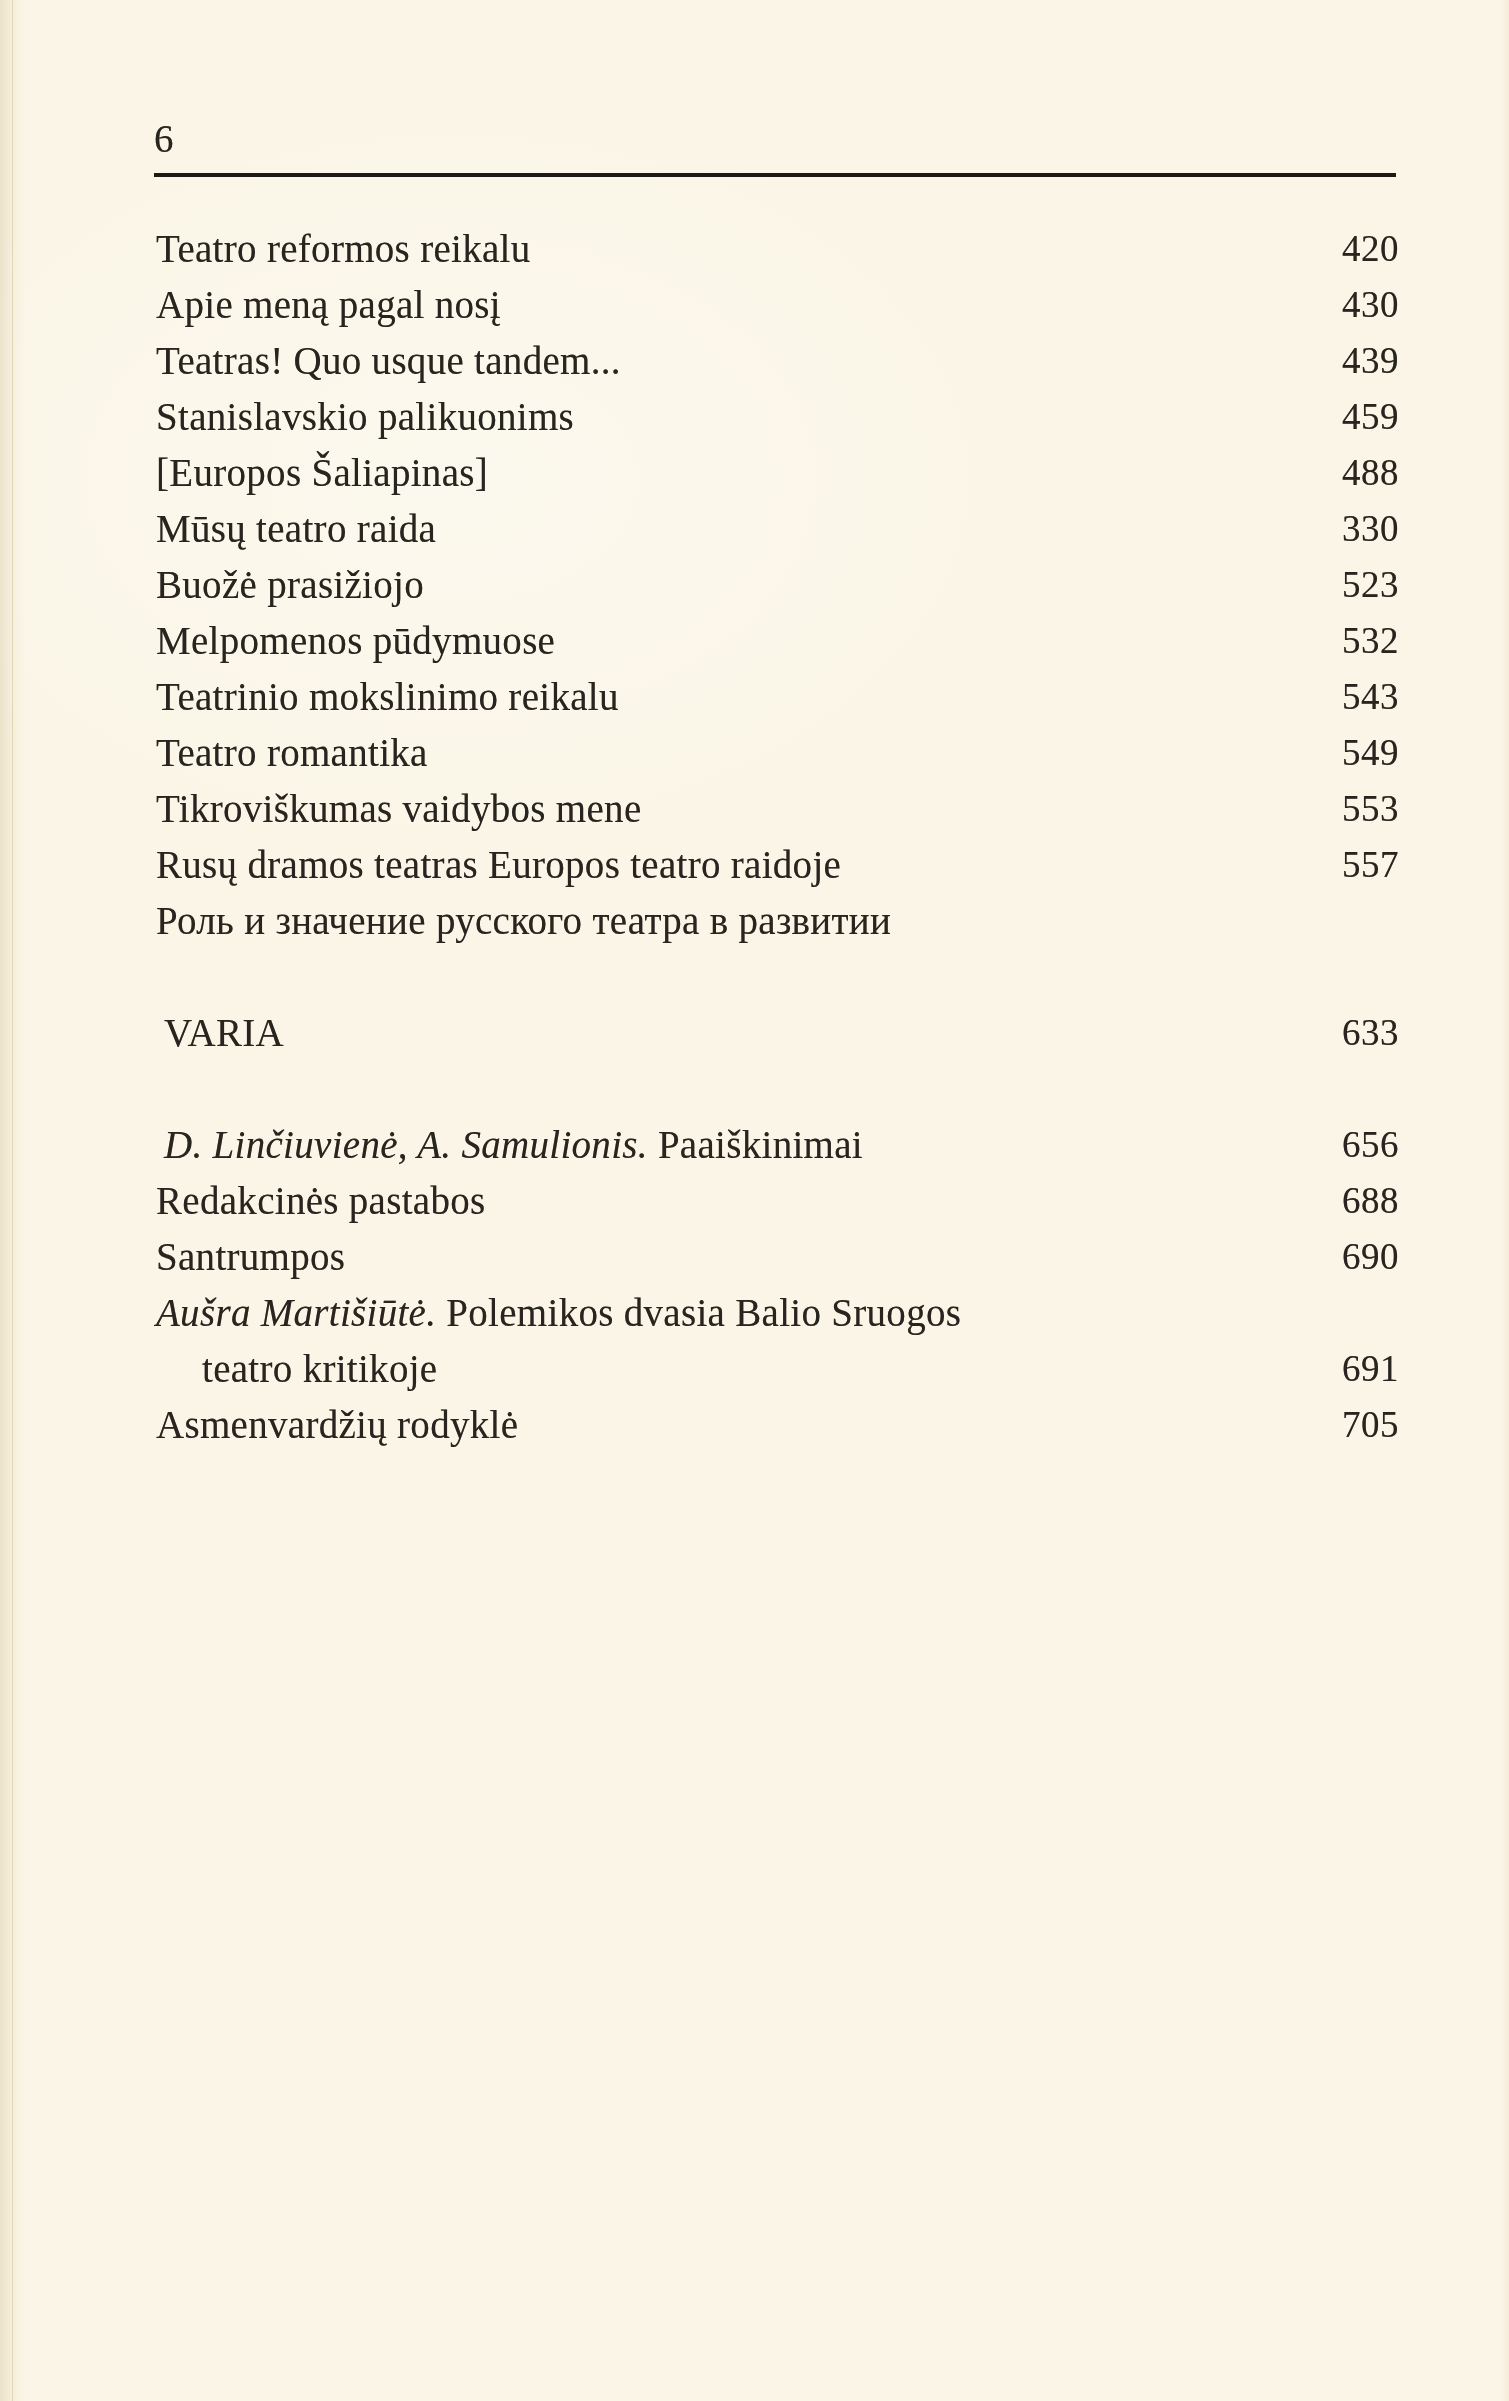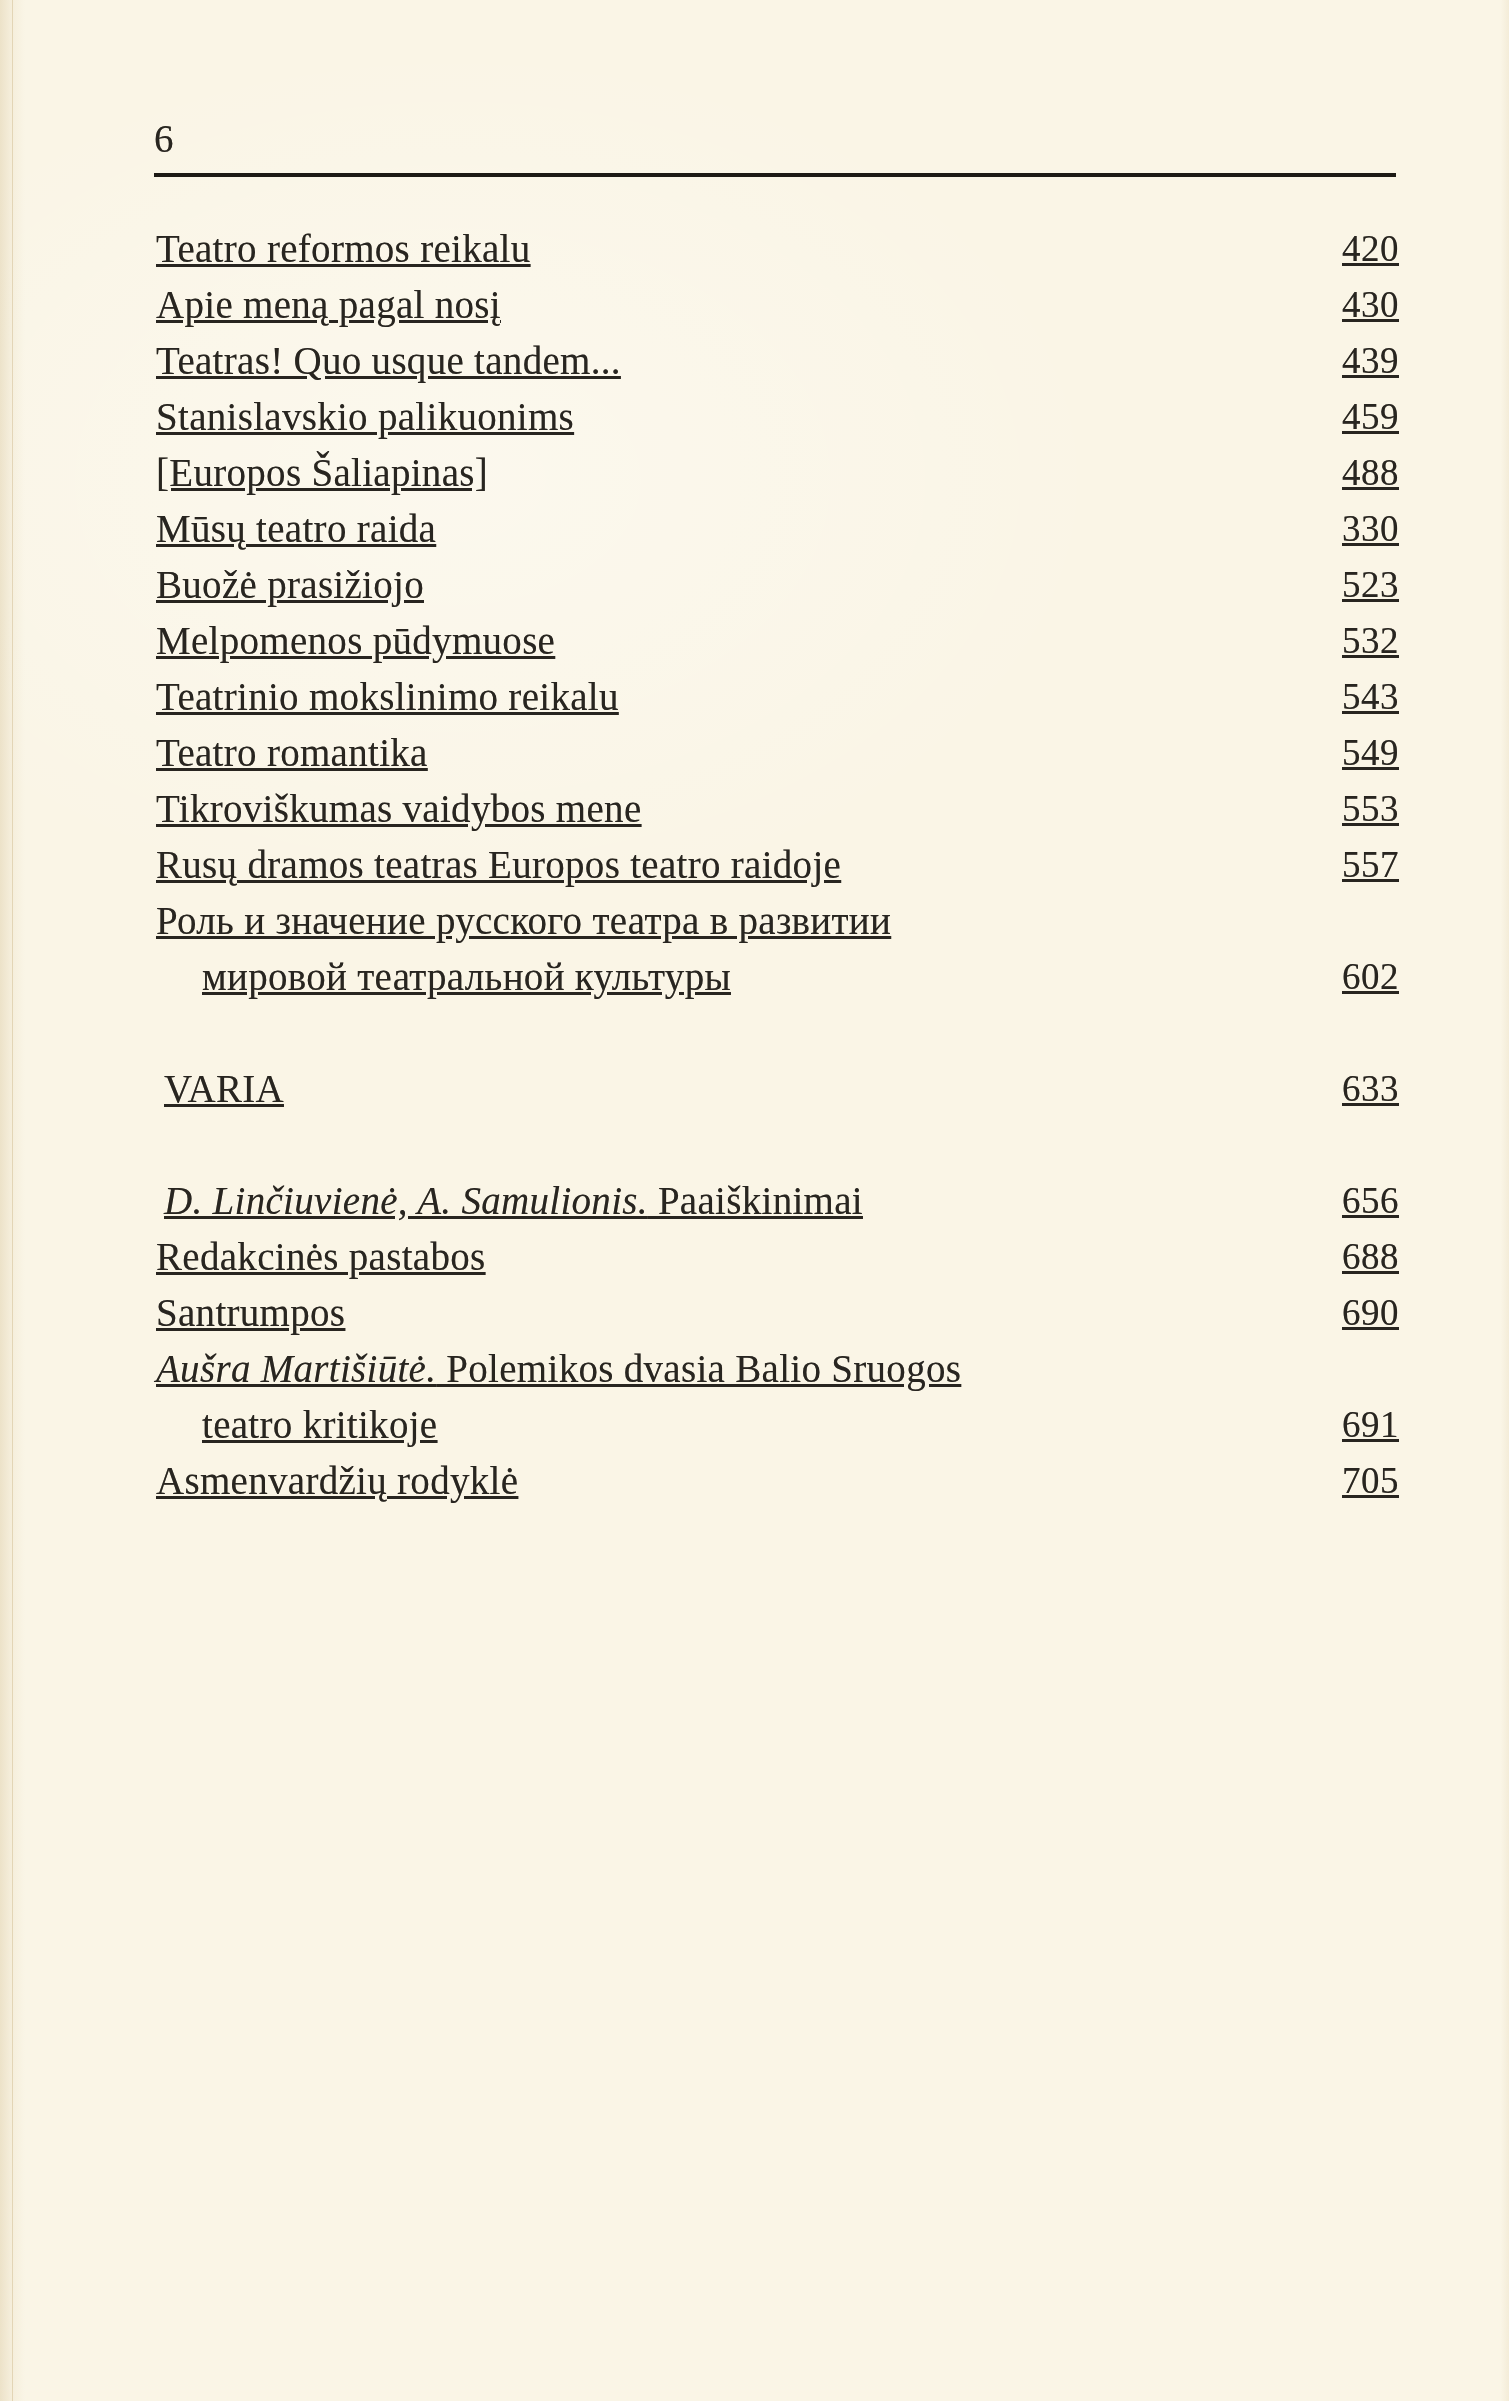--- a/index.html
+++ b/index.html
@@ -55,21 +55,20 @@
     width: 1243px;
     font-size: 39px;
     line-height: 56px;
   }
   .row {
     display: flex;
     justify-content: space-between;
     align-items: center;
     height: 56px;
     white-space: nowrap;
-    text-decoration: underline;
   }
   .row .t {
     flex: 1 1 auto;
     overflow: visible;
     letter-spacing: 0.3px;
   }
   .row.indent .t {
     padding-left: 46px;
   }
   .row .p {
@@ -144,24 +143,20 @@
         <span class="p">553</span>
       </div>
       <div class="row">
         <span class="t">Rusų dramos teatras Europos teatro raidoje</span>
         <span class="p">557</span>
       </div>
       <div class="row">
         <span class="t">Роль и значение русского театра в развитии</span>
         <span class="p"></span>
       </div>
-      <div class="row indent">
-        <span class="t">мировой театральной культуры</span>
-        <span class="p">602</span>
-      </div>
       <div class="row gap">
         <span class="t">VARIA</span>
         <span class="p">633</span>
       </div>
       <div class="row gap">
         <span class="t"><i>D. Linčiuvienė, A. Samulionis.</i> Paaiškinimai</span>
         <span class="p">656</span>
       </div>
       <div class="row">
         <span class="t">Redakcinės pastabos</span>

